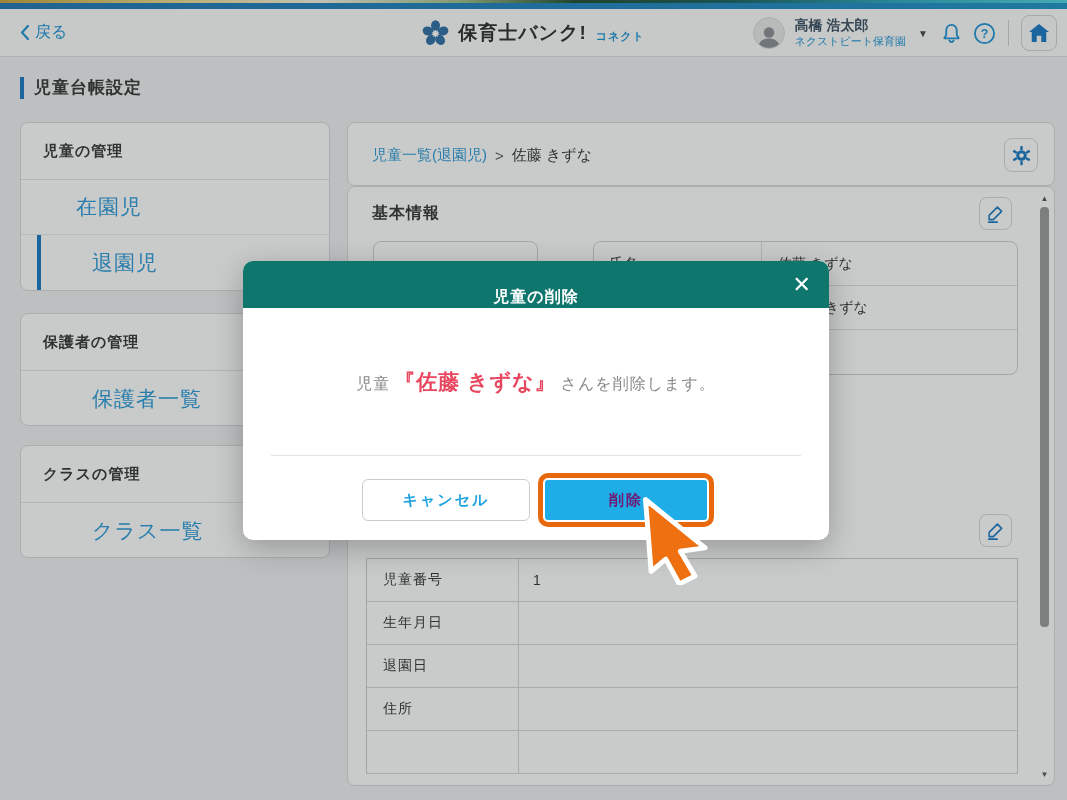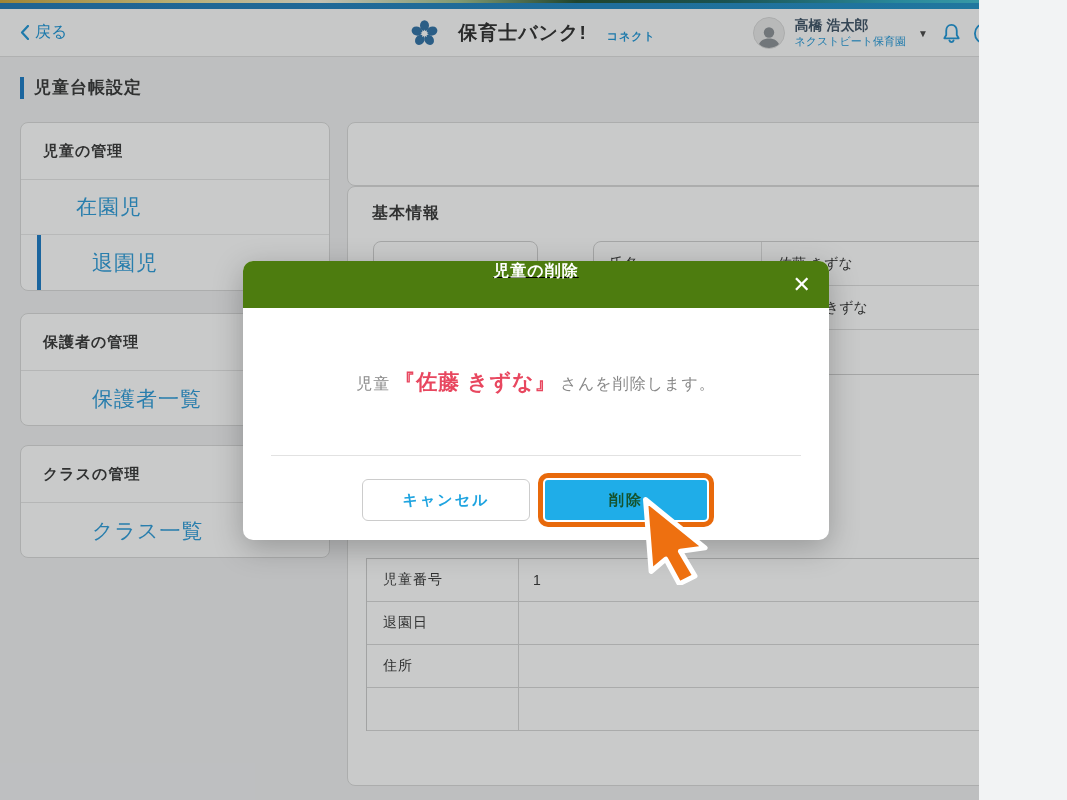--- a/index.html
+++ b/index.html
@@ -1,29 +1,29 @@
 <!DOCTYPE html>
 <html><head>
 <meta charset="utf-8">
 <style>
   * { margin:0; padding:0; box-sizing:border-box; }
   html,body { width:1067px; height:800px; }
   body { font-family:"Liberation Sans","DejaVu Sans",sans-serif; background:#f2f3f4; }
-  #app { position:relative; width:979px; height:800px; overflow:hidden; background:#f0f1f2; }
+  #app { position:relative; width:1067px; height:800px; overflow:hidden; background:#f0f1f2; }
 
   
   .strip-wallpaper { position:absolute; left:0; top:0; width:1067px; height:3px;
     background:linear-gradient(90deg,#c9a43a 0%,#e8d98a 16%,#f5f2df 30%,#9fbf8a 43%,#1d4d2e 54%,#16605e 68%,#2aa8c0 84%,#4fd4e0 100%); }
   .strip-blue { position:absolute; left:0; top:3px; width:1067px; height:6px;
     background:linear-gradient(90deg,#1e76b4,#1d84c0 55%,#1e93c6 100%); }
 
   
   .header { position:absolute; left:0; top:9px; width:1067px; height:48px; background:#fdfdfd; border-bottom:1px solid #dedede; }
   .back-btn { position:absolute; left:20px; top:13px; display:flex; align-items:center; gap:6px; color:#1b94d6; font-size:16px; cursor:pointer; }
-  .logo { position:absolute; left:0; right:0; top:0; height:48px; display:flex; align-items:center; justify-content:center; gap:20px; pointer-events:none; }
+  .logo { position:absolute; left:0; right:0; top:0; height:48px; display:flex; align-items:center; justify-content:center; gap:9px; pointer-events:none; }
   .logo-text { font-size:19px; font-weight:bold; color:#2b2b2b; letter-spacing:1px; }
   .logo-sub { font-size:11px; font-weight:bold; color:#1b94d6; margin-top:6px; letter-spacing:1px; }
   .header-right { position:absolute; right:10px; top:0; height:48px; display:flex; align-items:center; gap:10px; }
   .avatar { width:32px; height:32px; border-radius:50%; background:#e9e9e9; overflow:hidden; display:flex; align-items:flex-end; justify-content:center; border:1px solid #d8d8d8; }
   .account-text { line-height:1.25; }
   .account-name { font-size:14px; font-weight:bold; color:#3a4f63; }
   .account-org { font-size:11px; color:#1b94d6; }
   .caret { font-size:10px; color:#444; margin:0 2px; cursor:pointer; }
   .icon-btn { display:flex; align-items:center; justify-content:center; cursor:pointer; }
   .header-divider { width:1px; height:26px; background:#cfcfcf; margin:0 2px; }
@@ -74,30 +74,30 @@
   
   .scrollbar { position:absolute; right:3px; top:4px; bottom:4px; width:13px; }
   .scroll-arrow { position:absolute; left:0; width:13px; height:14px; display:flex; align-items:center; justify-content:center; font-size:8px; color:#555; cursor:pointer; }
   .scroll-up { top:0; }
   .scroll-down { bottom:0; }
   .scroll-thumb { position:absolute; left:2px; top:16px; width:9px; height:420px; background:#9a9a9a; border-radius:4px; cursor:pointer; }
 
   
   .overlay { position:absolute; left:0; top:0; width:1067px; height:800px; background:rgba(40,42,45,0.25); z-index:50; }
   .modal { position:absolute; left:243px; top:261px; width:586px; height:279px; background:#fff; border-radius:10px; box-shadow:0 8px 30px rgba(0,0,0,0.25); z-index:60; overflow:hidden; }
-  .modal-header { position:relative; height:47px; background:#4d7c0f; display:flex; align-items:flex-start; justify-content:center;text-decoration:underline; }
+  .modal-header { position:relative; height:47px; background:#0f766e; display:flex; align-items:flex-end; justify-content:center; }
   .modal-title { color:#fff; font-size:16px; font-weight:bold; letter-spacing:1px; }
   .modal-close { position:absolute; right:18px; top:0; height:47px; display:flex; align-items:center; color:#fff; font-size:22px; font-weight:bold; cursor:pointer; }
   .modal-body { position:absolute; left:0; top:47px; right:0; height:147px; display:flex; align-items:center; justify-content:center; }
   .msg { font-size:16px; color:#888; letter-spacing:1px;text-align:right; }
   .msg-name { font-size:21px; font-weight:bold; color:#e8475f; margin:0 4px; }
   .modal-divider { position:absolute; left:28px; right:28px; top:194px; border-top:1px solid #e2e2e2; }
   .btn-cancel { position:absolute; left:119px; top:218px; width:168px; height:42px; background:#fff; border:1px solid #ccc; border-radius:6px; color:#1fa4e0; font-size:15px; font-weight:bold; display:flex; align-items:center; justify-content:center; cursor:pointer; letter-spacing:2px; }
   .highlight-ring { position:absolute; left:295px; top:212px; width:176px; height:54px; border:5px solid #e8690b; border-radius:10px; display:flex; align-items:center; justify-content:center; z-index:61; }
-  .btn-delete { width:162px; height:40px; background:#1fade8; border:none; border-radius:3px; color:#14532d; font-size:15px; font-weight:bold; display:flex; align-items:center; justify-content:center; cursor:pointer; letter-spacing:2px; }
+  .btn-delete { width:162px; height:40px; background:#1fade8; border:none; border-radius:3px; color:#701a75; font-size:15px; font-weight:bold; display:flex; align-items:center; justify-content:center; cursor:pointer; letter-spacing:2px; }
 
   .cursor { position:absolute; left:641px; top:495px; z-index:70; pointer-events:none; }
 </style>
 </head>
 <body>
 
 <div id="app">
 
   <div class="strip-wallpaper"></div>
   <div class="strip-blue"></div>
@@ -171,20 +171,25 @@
   <div class="card sb-card2">
     <div class="sb-header">保護者の管理</div>
     <div class="sb-item">保護者一覧</div>
   </div>
   <div class="card sb-card3">
     <div class="sb-header">クラスの管理</div>
     <div class="sb-item">クラス一覧</div>
   </div>
 
   <div class="card breadcrumb-card">
+    <div class="breadcrumb">
+      <span class="bc-link">児童一覧(退園児)</span>
+      <span class="bc-sep">&gt;</span>
+      <span class="bc-current">佐藤 きずな</span>
+    </div>
     <div class="gear-btn">
       <svg width="21" height="21" viewBox="0 0 24 24">
         <g fill="#1779c4">
           <circle cx="12" cy="12" r="6"></circle>
           <rect x="10.6" y="1" width="2.8" height="5" rx="1"></rect>
           <rect x="10.6" y="18" width="2.8" height="5" rx="1"></rect>
           <rect x="10.6" y="1" width="2.8" height="5" rx="1" transform="rotate(60 12 12)"></rect>
           <rect x="10.6" y="18" width="2.8" height="5" rx="1" transform="rotate(60 12 12)"></rect>
           <rect x="10.6" y="1" width="2.8" height="5" rx="1" transform="rotate(120 12 12)"></rect>
           <rect x="10.6" y="18" width="2.8" height="5" rx="1" transform="rotate(120 12 12)"></rect>
@@ -226,20 +231,24 @@
         <line x1="3" y1="21" x2="13" y2="21" stroke="#1779c4" stroke-width="1.8" stroke-linecap="round"></line>
       </svg>
     </div>
 
     <div class="detail-table">
       <div class="dt-row">
         <div class="dt-label">児童番号</div>
         <div class="dt-value">1</div>
       </div>
       <div class="dt-row">
+        <div class="dt-label">生年月日</div>
+        <div class="dt-value"></div>
+      </div>
+      <div class="dt-row">
         <div class="dt-label">退園日</div>
         <div class="dt-value"></div>
       </div>
       <div class="dt-row">
         <div class="dt-label">住所</div>
         <div class="dt-value"></div>
       </div>
       <div class="dt-row">
         <div class="dt-label"></div>
         <div class="dt-value"></div>

